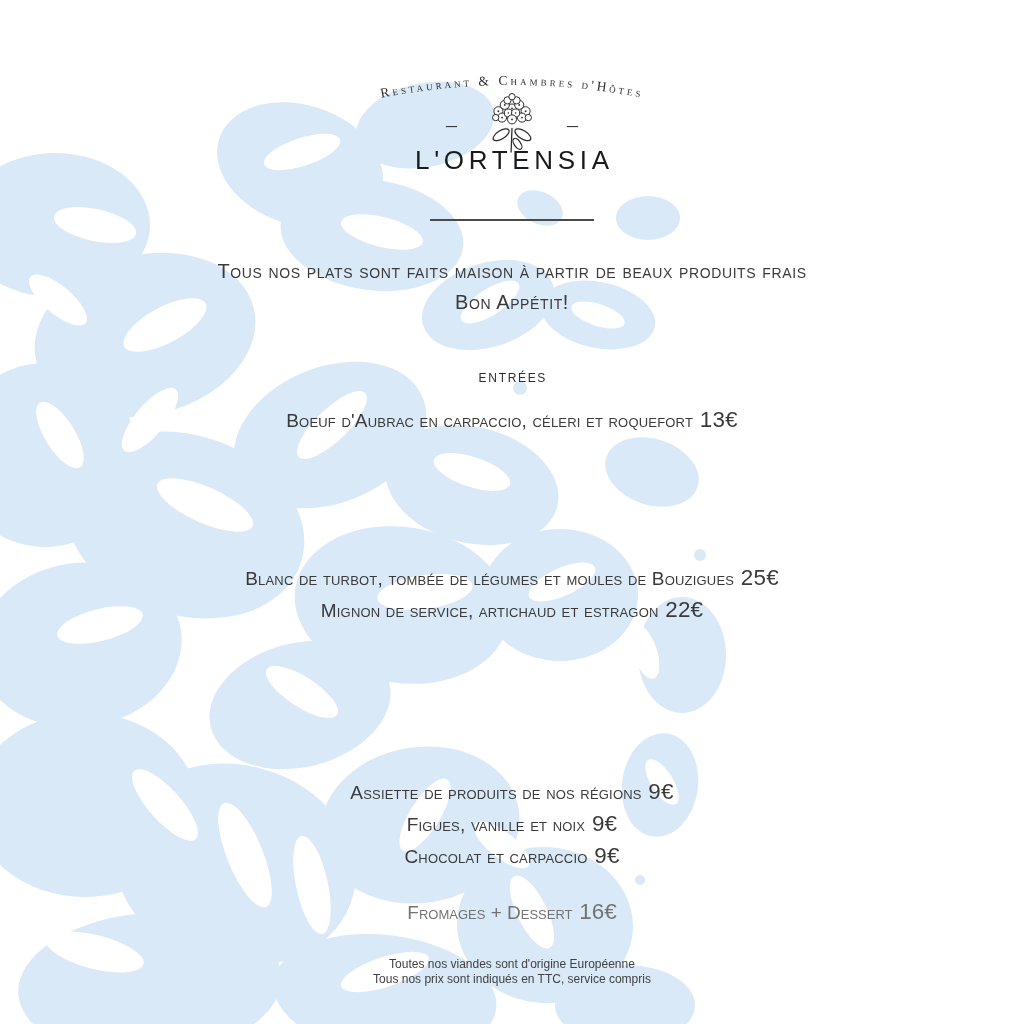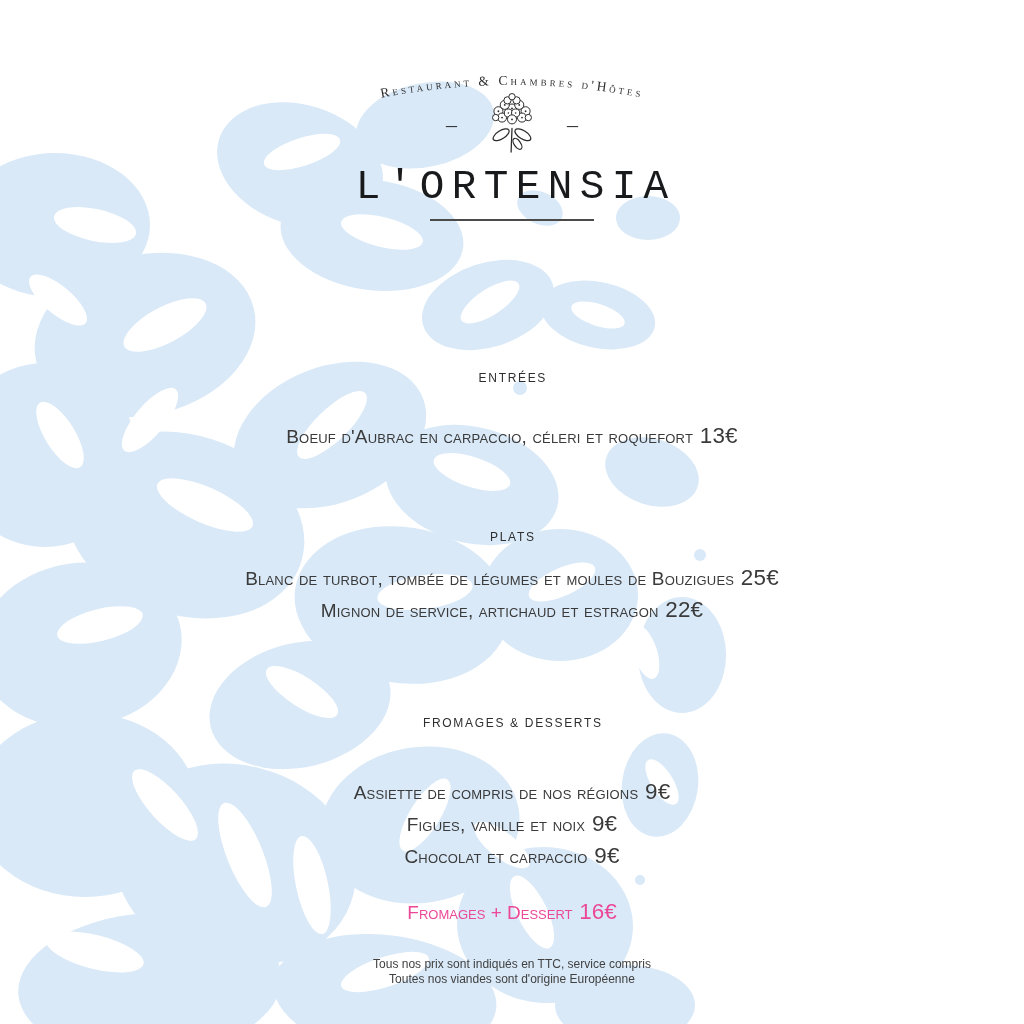--- a/index.html
+++ b/index.html
@@ -5,29 +5,29 @@
   *{margin:0;padding:0;box-sizing:border-box}
   html,body{background:#ffffff}
   body{width:1024px;height:1024px;overflow:hidden;font-family:"Liberation Sans",sans-serif}
   .page{position:relative;width:1024px;height:1024px;background:#ffffff;overflow:hidden}
   .watermark{position:absolute;left:0;top:0;z-index:0}
   .layer{position:absolute;left:0;right:0;text-align:center;z-index:2}
   .sc{font-variant:small-caps}
   .arc-wrap{top:56px;height:62px}
   .flower-row{top:92px;display:flex;align-items:center;justify-content:center;gap:26px}
   .dash{font-size:22px;line-height:1;color:#2b2b2b;font-family:"Liberation Serif",serif}
-  .brand-title{top:164px;font-family:Liberation Mono, monospace;font-weight:400;font-size:41px;letter-spacing:.18em;padding-left:.18em;color:#191a1c}
+  .brand-title{top:145px;font-family:Liberation Sans, sans-serif;font-weight:400;font-size:26px;letter-spacing:.18em;padding-left:.18em;color:#191a1c}
   .divider{position:absolute;z-index:2;top:219px;left:430px;width:164px;height:2px;background:#4a4a4a}
   .intro{top:256px;font-size:20px;line-height:31px;letter-spacing:.03em;color:#3a3a3a}
   .sec-title{font-size:12px;letter-spacing:.14em;padding-left:.14em;color:#2e2e2e;line-height:26px}
   .t-entrees{top:365px}.t-plats{top:524px}.t-fromages{top:710px}
   .items{font-size:19px;line-height:31px;color:#3a3a3a;letter-spacing:.01em}
-  .i-entrees{top:420px}.i-plats{top:562px}.i-fromages{top:776px}
+  .i-entrees{top:404px}.i-plats{top:562px}.i-fromages{top:776px}
   .price{font-size:1.18em;margin-left:.3em}
-  .combo{top:900px;font-size:19px;line-height:24px;color:#ec4899}
+  .combo{top:900px;font-size:19px;line-height:24px;color:#737373}
   .footer{top:957px;font-size:12px;line-height:15px;color:#414141}
   .arcsvg{display:block;margin:0 auto}
   .arc-text{font-family:"Liberation Serif",serif;font-size:13.5px;letter-spacing:3px;fill:#2e2e2e;font-variant:small-caps}
 </style>
 </head>
 <body>
 
 <div class="page">
 
   <svg class="watermark" width="1024" height="1024" viewBox="0 0 1024 1024" aria-hidden="true">
@@ -143,39 +143,41 @@
           <circle cx="28" cy="23" r="0.9"></circle>
         </g>
       </svg>
     </span>
     <span class="dash">–</span>
   </div>
 
   <div class="layer brand-title">L'ORTENSIA</div>
   <div class="divider"></div>
 
+  <div class="layer intro sc">
+    <div>Tous nos plats sont faits maison à partir de beaux produits frais</div>
+    <div>Bon Appétit!</div>
+  </div>
 
   <div class="layer sec-title t-entrees">ENTRÉES</div>
   <div class="layer items i-entrees sc">
     <div><span>Boeuf d'Aubrac en carpaccio, céleri et roquefort</span><span class="price">13€</span></div>
   </div>
 
-  <div class="layer sec-title t-plats">PLATS</div>
   <div class="layer items i-plats sc">
     <div><span>Blanc de turbot, tombée de légumes et moules de Bouzigues</span><span class="price">25€</span></div>
     <div><span>Mignon de service, artichaud et estragon</span><span class="price">22€</span></div>
   </div>
 
-  <div class="layer sec-title t-fromages">FROMAGES &amp; DESSERTS</div>
   <div class="layer items i-fromages sc">
-    <div><span>Assiette de compris de nos régions</span><span class="price">9€</span></div>
+    <div><span>Assiette de produits de nos régions</span><span class="price">9€</span></div>
     <div><span>Figues, vanille et noix</span><span class="price">9€</span></div>
     <div><span>Chocolat et carpaccio</span><span class="price">9€</span></div>
   </div>
 
   <div class="layer combo sc"><span>Fromages + Dessert</span><span class="price">16€</span></div>
 
   <div class="layer footer">
+    <div>Toutes nos viandes sont d'origine Européenne</div>
     <div>Tous nos prix sont indiqués en TTC, service compris</div>
-    <div>Toutes nos viandes sont d'origine Européenne</div>
   </div>
 
 </div>
 
 </body></html>

